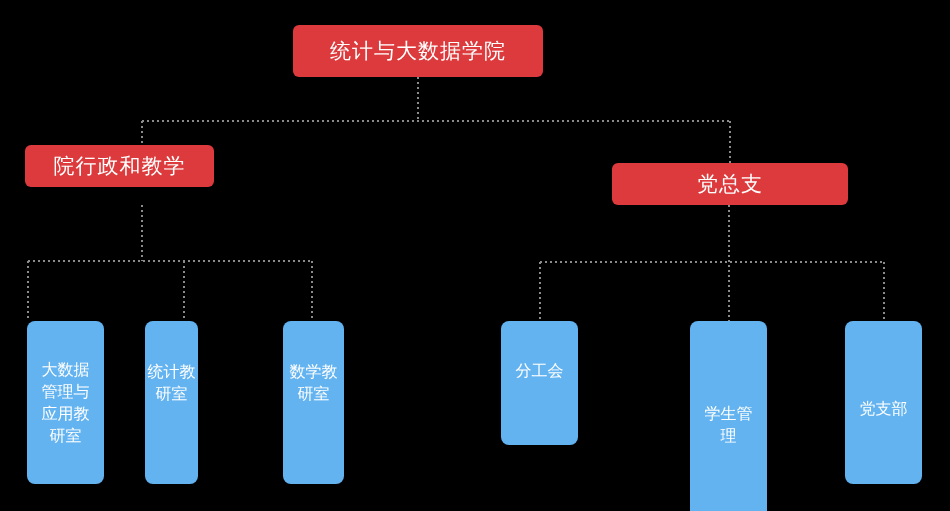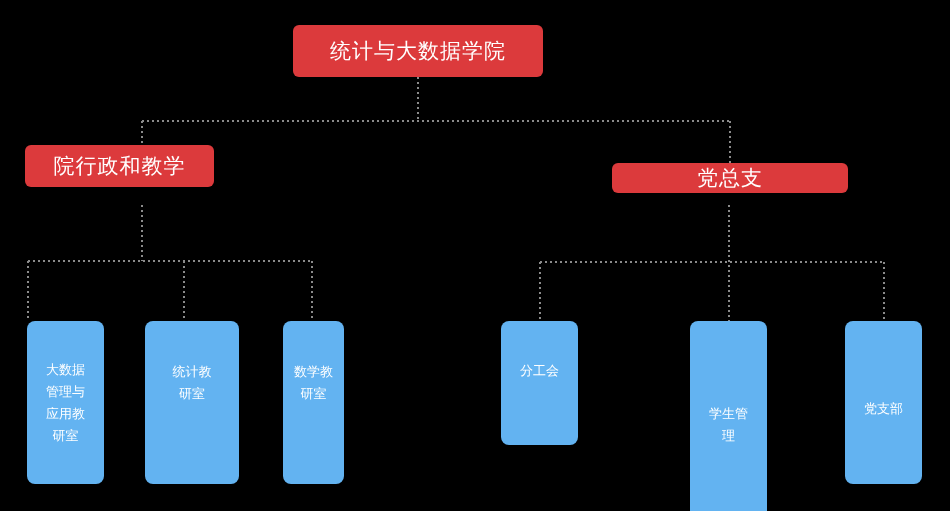--- a/index.html
+++ b/index.html
@@ -11,28 +11,28 @@
     font-family:"Liberation Sans","DejaVu Sans",sans-serif;
   }
   .canvas{position:relative;width:950px;height:511px;overflow:hidden;}
   .connectors{position:absolute;left:0;top:0;width:950px;height:511px;}
   .connectors path{fill:none;stroke:var(--line);stroke-width:2;stroke-dasharray:2 3;}
   .node{
     position:absolute;display:flex;align-items:center;justify-content:center;
     color:var(--text);text-align:center;box-sizing:border-box;
   }
   .red{background:var(--red);border-radius:6px;font-size:21px;letter-spacing:1px;}
-  .blue{background:var(--blue);border-radius:8px;font-size:13px;line-height:22px;}
+  .blue{background:var(--blue);border-radius:8px;font-size:16px;line-height:22px;}
   .blue .lbl{display:block;width:50px;position:relative;word-break:break-all;}
   
   .n-root{left:293px;top:25px;width:250px;height:52px;}
   .n-l{left:25px;top:145px;width:189px;height:42px;}
-  .n-r{left:612px;top:163px;width:236px;height:30px;}
+  .n-r{left:612px;top:163px;width:236px;height:42px;}
   .b1{left:27px;top:321px;width:77px;height:163px;}
-  .b2{left:145px;top:321px;width:94px;height:163px;}
+  .b2{left:145px;top:321px;width:53px;height:163px;}
   .b3{left:274px;top:321px;width:61px;height:163px;margin-left:9px;}
   .b4{left:501px;top:321px;width:77px;height:124px;}
   .b5{left:690px;top:321px;width:77px;height:208px;}
   .b6{left:845px;top:321px;width:77px;height:163px;font-family:Liberation Mono, monospace;}
   
   .b2 .lbl,.b3 .lbl{top:-20px;}
   .b4 .lbl{top:-12px;}
   .b6 .lbl{top:7px;}
 </style>
 </head>

